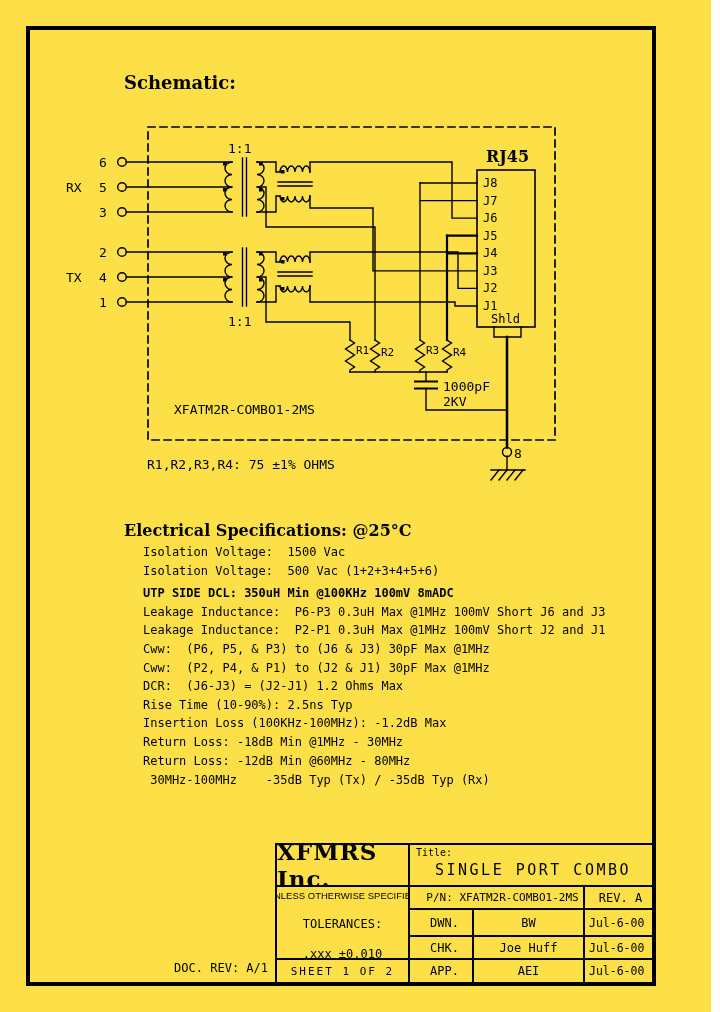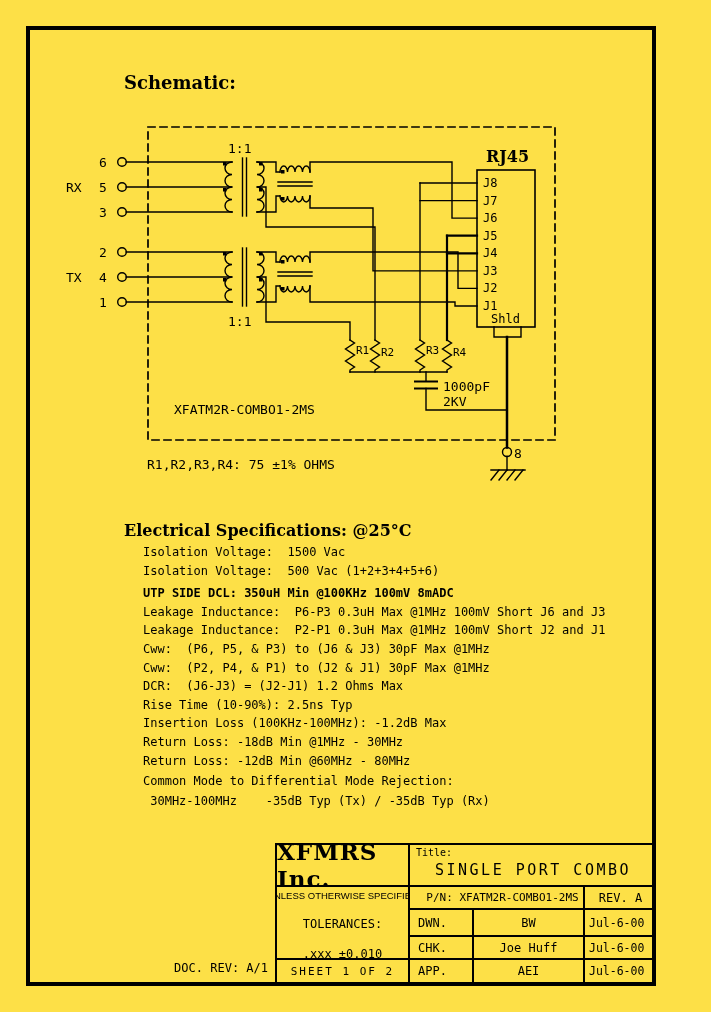--- a/index.html
+++ b/index.html
@@ -28,21 +28,21 @@
              font-weight:bold;font-size:23px;letter-spacing:1px;}
   .c-tol{grid-column:1;grid-row:2/span 3;flex-direction:column;justify-content:flex-start;}
   .tol-unless{font-family:"Liberation Sans",sans-serif;font-size:9.5px;margin-top:3px;white-space:nowrap;}
   .tol-line{font-size:12px;margin-top:16px;white-space:nowrap;}
   .c-sheet{grid-column:1;grid-row:5;font-size:11px;letter-spacing:2px;}
   .c-title{grid-column:2/span 3;grid-row:1;position:relative;}
   .title-label{position:absolute;left:6px;top:2px;font-size:10px;}
   .title-main{font-size:15px;letter-spacing:2.5px;margin-top:10px;white-space:nowrap;}
   .c-pn{grid-column:2/span 2;grid-row:2;font-size:11px;white-space:nowrap;padding-left:12px;}
   .c-rev{grid-column:4;grid-row:2;font-size:12px;}
-  .c-lab{font-size:12px;justify-content:flex-start;padding-left:8px;}
+  .c-lab{font-size:12px;justify-content:flex-start;padding-left:20px;}
   .c-name{font-size:12px;}
   .c-date{font-size:11.5px;justify-content:flex-start;padding-left:4px;white-space:nowrap;}
   .doc-rev{position:absolute;left:130px;top:961px;width:138px;text-align:right;font-size:12px;}
 </style>
 </head>
 <body>
 
 <div class="page">
   <div class="frame"></div>
 
@@ -201,21 +201,20 @@
     <div class="spec-line g4">UTP SIDE DCL: 350uH Min @100KHz 100mV 8mADC</div>
     <div class="spec-line">Leakage Inductance:  P6-P3 0.3uH Max @1MHz 100mV Short J6 and J3</div>
     <div class="spec-line">Leakage Inductance:  P2-P1 0.3uH Max @1MHz 100mV Short J2 and J1</div>
     <div class="spec-line">Cww:  (P6, P5, &amp; P3) to (J6 &amp; J3) 30pF Max @1MHz</div>
     <div class="spec-line">Cww:  (P2, P4, &amp; P1) to (J2 &amp; J1) 30pF Max @1MHz</div>
     <div class="spec-line">DCR:  (J6-J3) = (J2-J1) 1.2 Ohms Max</div>
     <div class="spec-line">Rise Time (10-90%): 2.5ns Typ</div>
     <div class="spec-line">Insertion Loss (100KHz-100MHz): -1.2dB Max</div>
     <div class="spec-line">Return Loss: -18dB Min @1MHz - 30MHz</div>
     <div class="spec-line">Return Loss: -12dB Min @60MHz - 80MHz</div>
-    <div class="spec-line g2">Common Mode to Differential Mode Rejection:</div>
     <div class="spec-line g1"> 30MHz-100MHz    -35dB Typ (Tx) / -35dB Typ (Rx)</div>
   </div>
 
   <div class="tblock">
     <div class="cell c-company">XFMRS Inc.</div>
     <div class="cell c-tol">
       <div class="tol-unless">UNLESS OTHERWISE SPECIFIED</div>
       <div class="tol-line">TOLERANCES:</div>
       <div class="tol-line">.xxx ±0.010</div>
       <div class="tol-line">Dimensions in Inch</div>

